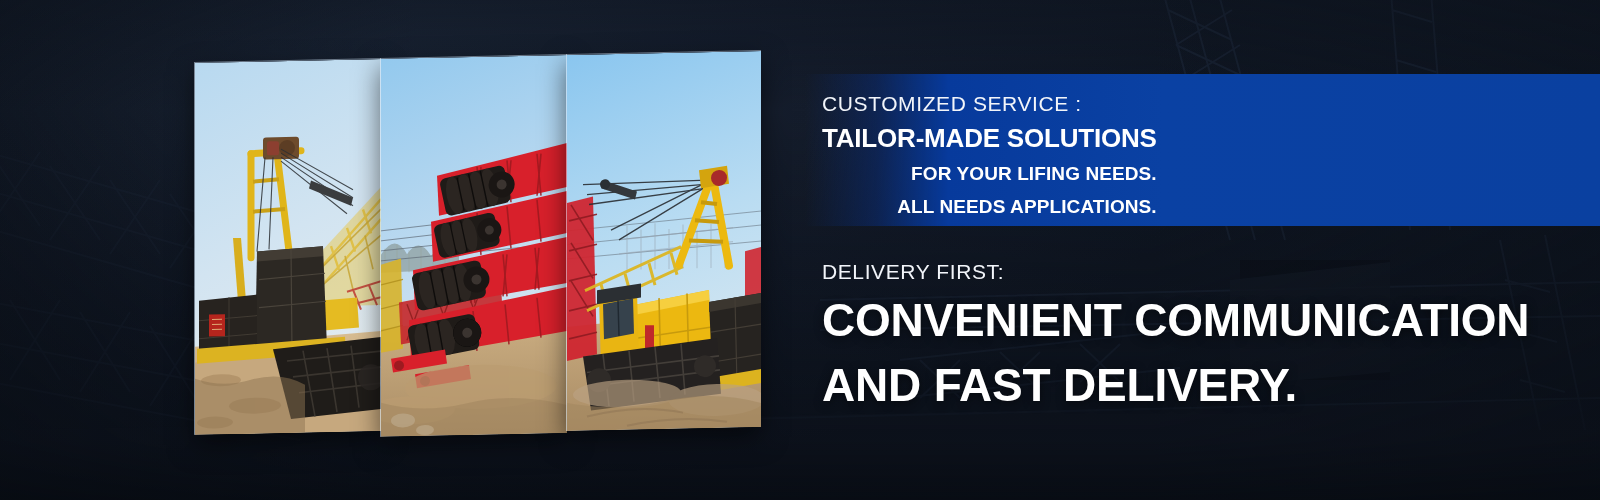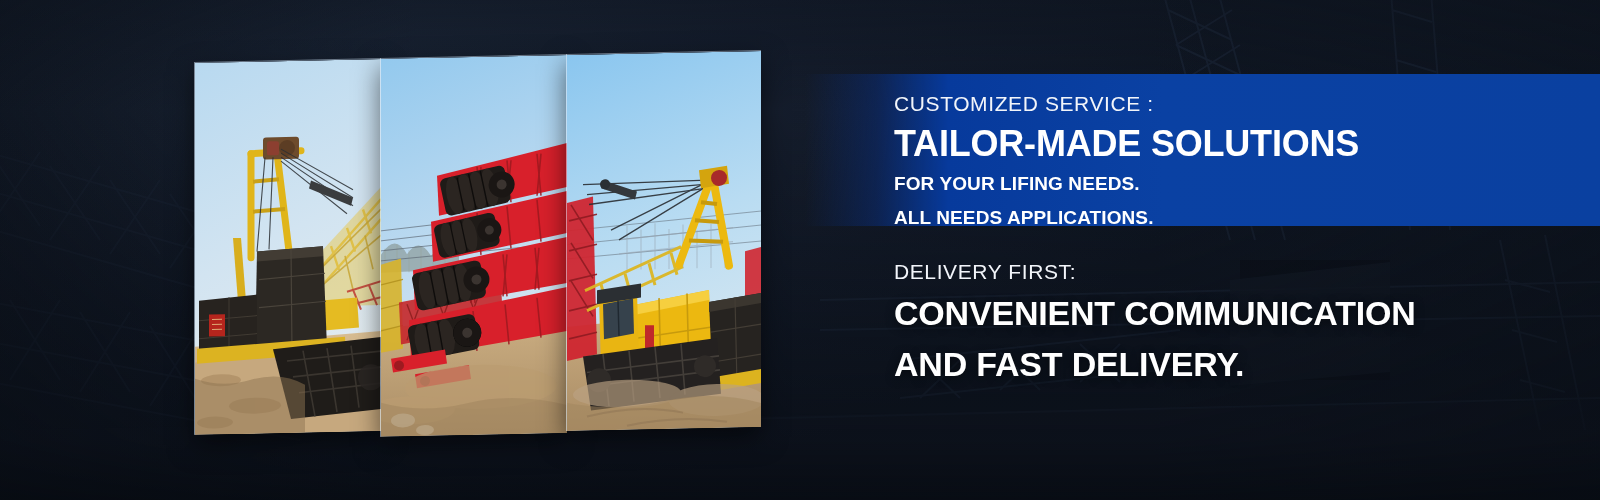--- a/index.html
+++ b/index.html
@@ -53,61 +53,61 @@
         rgba(16,28,48,0) 0%,
         rgba(11,44,116,.55) 9%,
         #073a9c 18%,
         #0a41a3 45%,
         #0a40a0 100%);
   }
 
   
   .text-col {
     position: absolute;
-    left: 894px;
+    left: 822px;
     top: 0;
     width: 700px;
     height: 472px;
     pointer-events: none;
   }
   .block { position: absolute; left: 0; }
   .block * { pointer-events: auto; }
 
   .eyebrow {
     font-size: 21px;
     font-weight: 400;
     letter-spacing: .6px;
     color: #f2f5fa;
     line-height: 1;
     white-space: nowrap;
   }
   .headline {
-    font-size: 36px;
+    font-size: 26px;
     font-weight: bold;
     letter-spacing: -.2px;
     color: #ffffff;
     line-height: 1.06;
     white-space: nowrap;
     margin-top: 11px;
   }
   .subline {
     font-size: 19px;
     font-weight: bold;
     letter-spacing: .1px;
     color: #ffffff;
     line-height: 1.34;
     white-space: nowrap;
   }
   .block-top { top: 93px; }
-  .block-top .subline { margin-top: 8px; }
+  .block-top .subline { margin-top: 8px; text-align: right; }
 
   .block-bottom { top: 261px; }
   .block-bottom .eyebrow { font-size: 21px; }
   .block-bottom .headline {
-    font-size: 34px;
+    font-size: 46px;
     line-height: 1.18;
     text-shadow: 0 2px 10px rgba(0,0,0,.55);
   }
 
   
   .photos {
     position: absolute;
     left: 190px;
     top: 50px;
     width: 580px;

